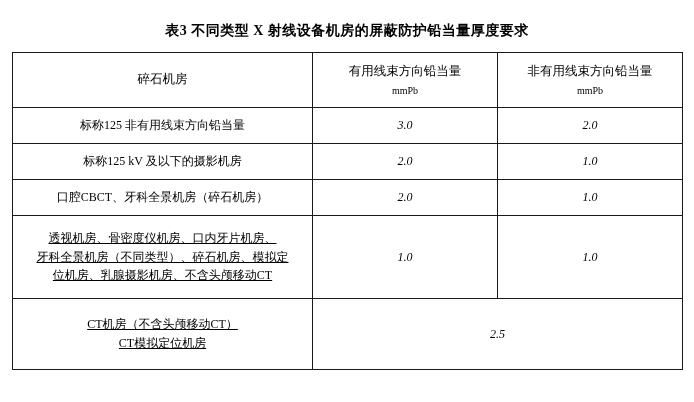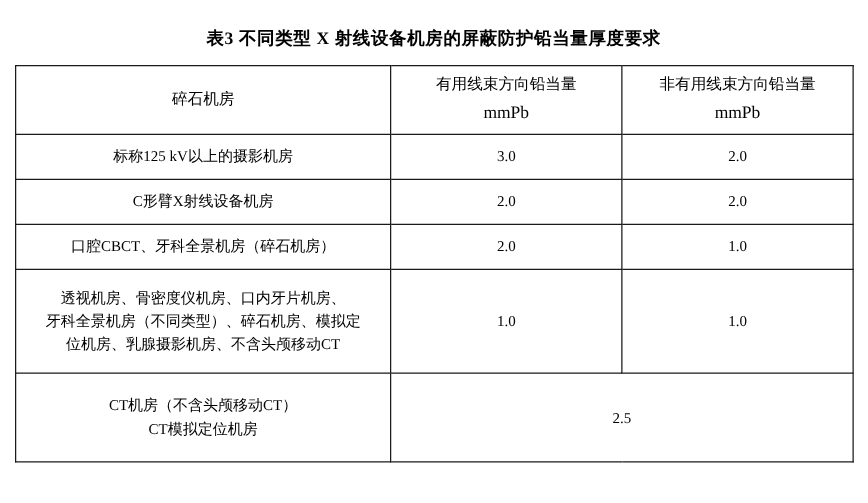--- a/index.html
+++ b/index.html
@@ -53,38 +53,39 @@
 
   .head-cell {
     height: 46px;
   }
   .head-main {
     display: block;
     font-size: 12.5px;
   }
   .head-sub {
     display: block;
-    font-size: 14px;
+    font-size: 10px;
     margin-top: 2px;
   }
   .row-cell {
     height: 27px;
   }
   .multiline-cell {
     height: 74px;
     line-height: 1.85;
   }
-  .multiline-cell .ln { display: block; }
+  .multiline-cell .ln { display: block; text-decoration: underline; }
   .tall-cell {
     height: 62px;
     line-height: 2.1;
   }
-  .tall-cell .ln { display: block; }
+  .tall-cell .ln { display: block; text-decoration: underline; }
   .val {
     font-size: 12px;
+    font-style: italic;
   }
 </style>
 </head>
 <body>
 
 <div class="page">
 
   <div class="table-title">表3    不同类型 X 射线设备机房的屏蔽防护铅当量厚度要求</div>
 
   <div class="table-wrap">
@@ -103,31 +104,31 @@
             <span class="head-main">有用线束方向铅当量</span>
             <span class="head-sub">mmPb</span>
           </td>
           <td class="head-cell">
             <span class="head-main">非有用线束方向铅当量</span>
             <span class="head-sub">mmPb</span>
           </td>
         </tr>
 
         <tr>
-          <td class="row-cell">标称125 kV以上的摄影机房</td>
+          <td class="row-cell">标称125 非有用线束方向铅当量</td>
           <td class="row-cell val">3.0</td>
           <td class="row-cell val">2.0</td>
         </tr>
 
+        <tr>
+          <td class="row-cell">标称125  kV 及以下的摄影机房</td>
+          <td class="row-cell val">2.0</td>
+          <td class="row-cell val">1.0</td>
+        </tr>
 
-        <tr>
-          <td class="row-cell">C形臂X射线设备机房</td>
-          <td class="row-cell val">2.0</td>
-          <td class="row-cell val">2.0</td>
-        </tr>
 
         <tr>
           <td class="row-cell">口腔CBCT、牙科全景机房（碎石机房）</td>
           <td class="row-cell val">2.0</td>
           <td class="row-cell val">1.0</td>
         </tr>
 
         <tr>
           <td class="multiline-cell">
             <span class="ln">透视机房、骨密度仪机房、口内牙片机房、</span>

